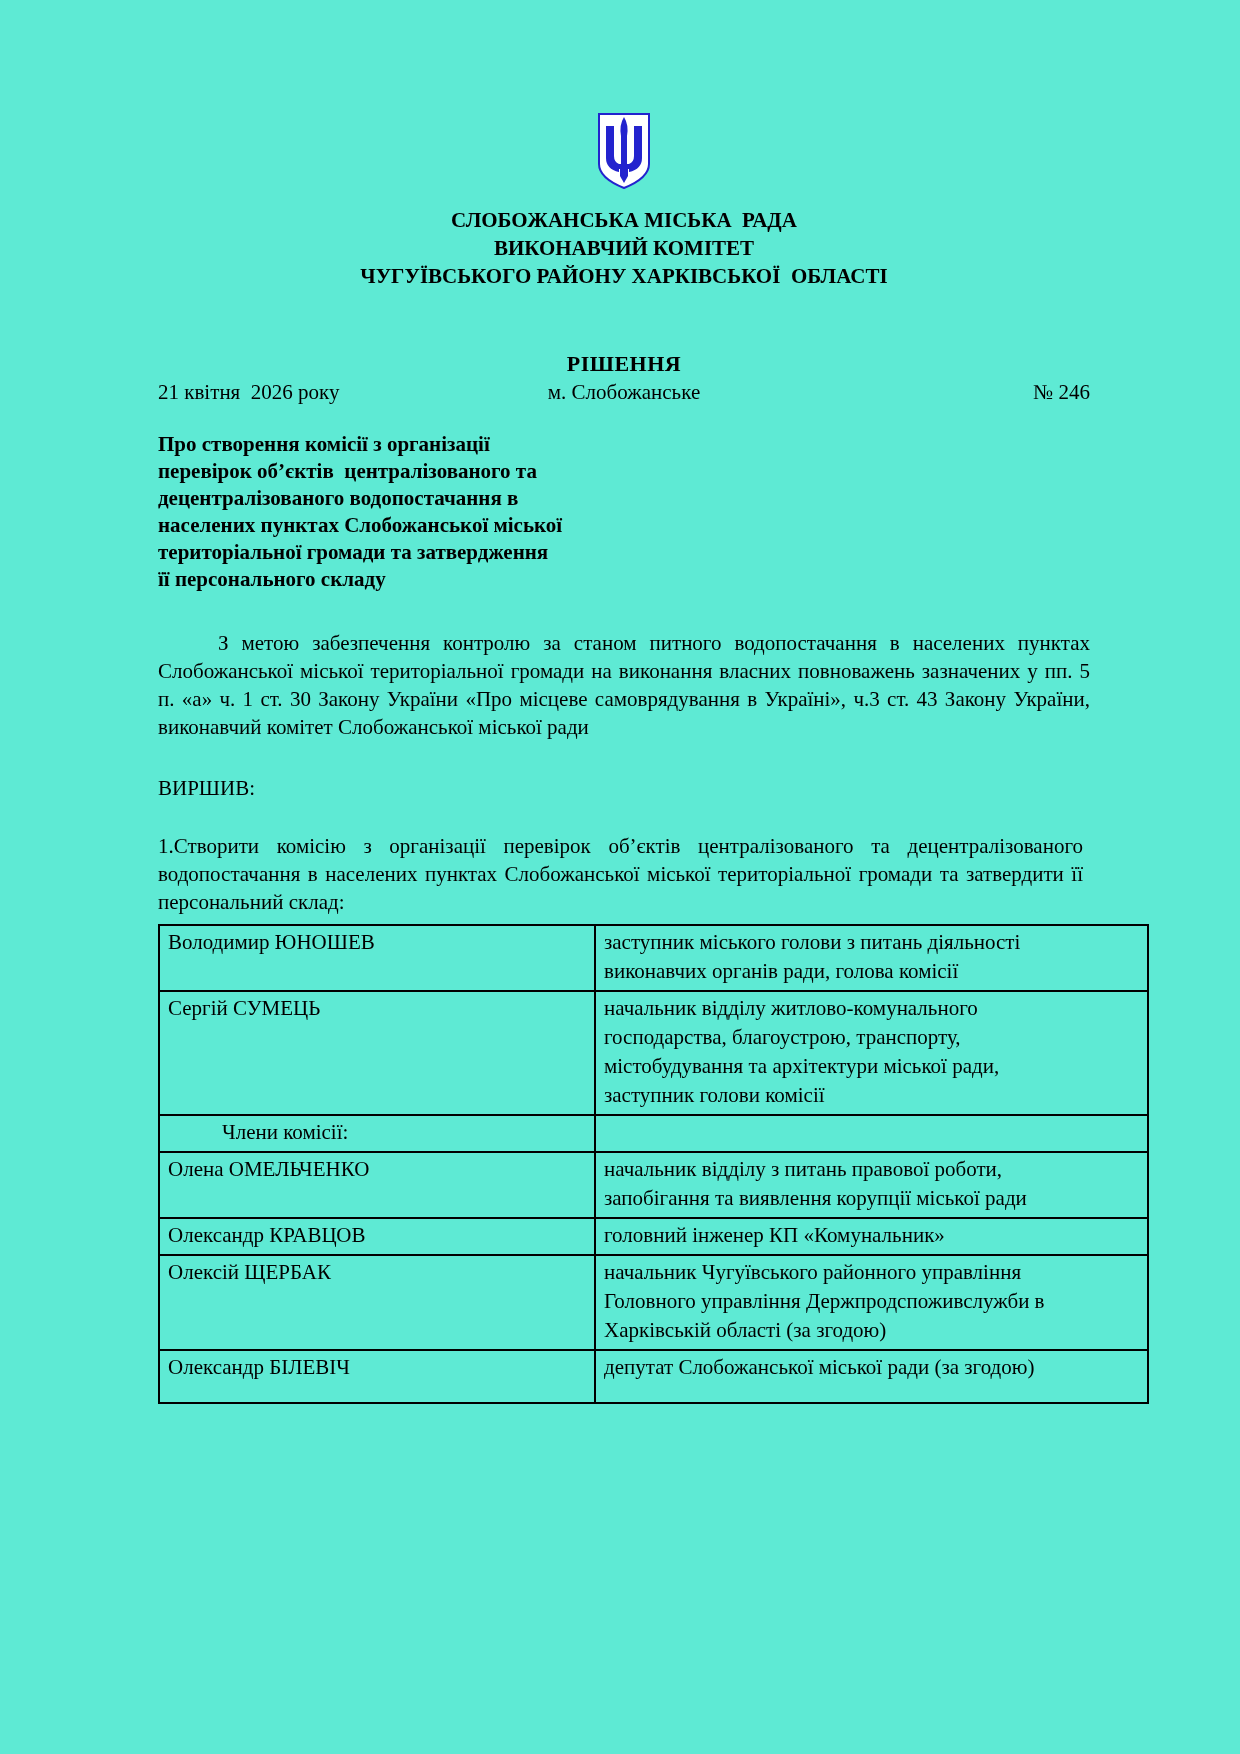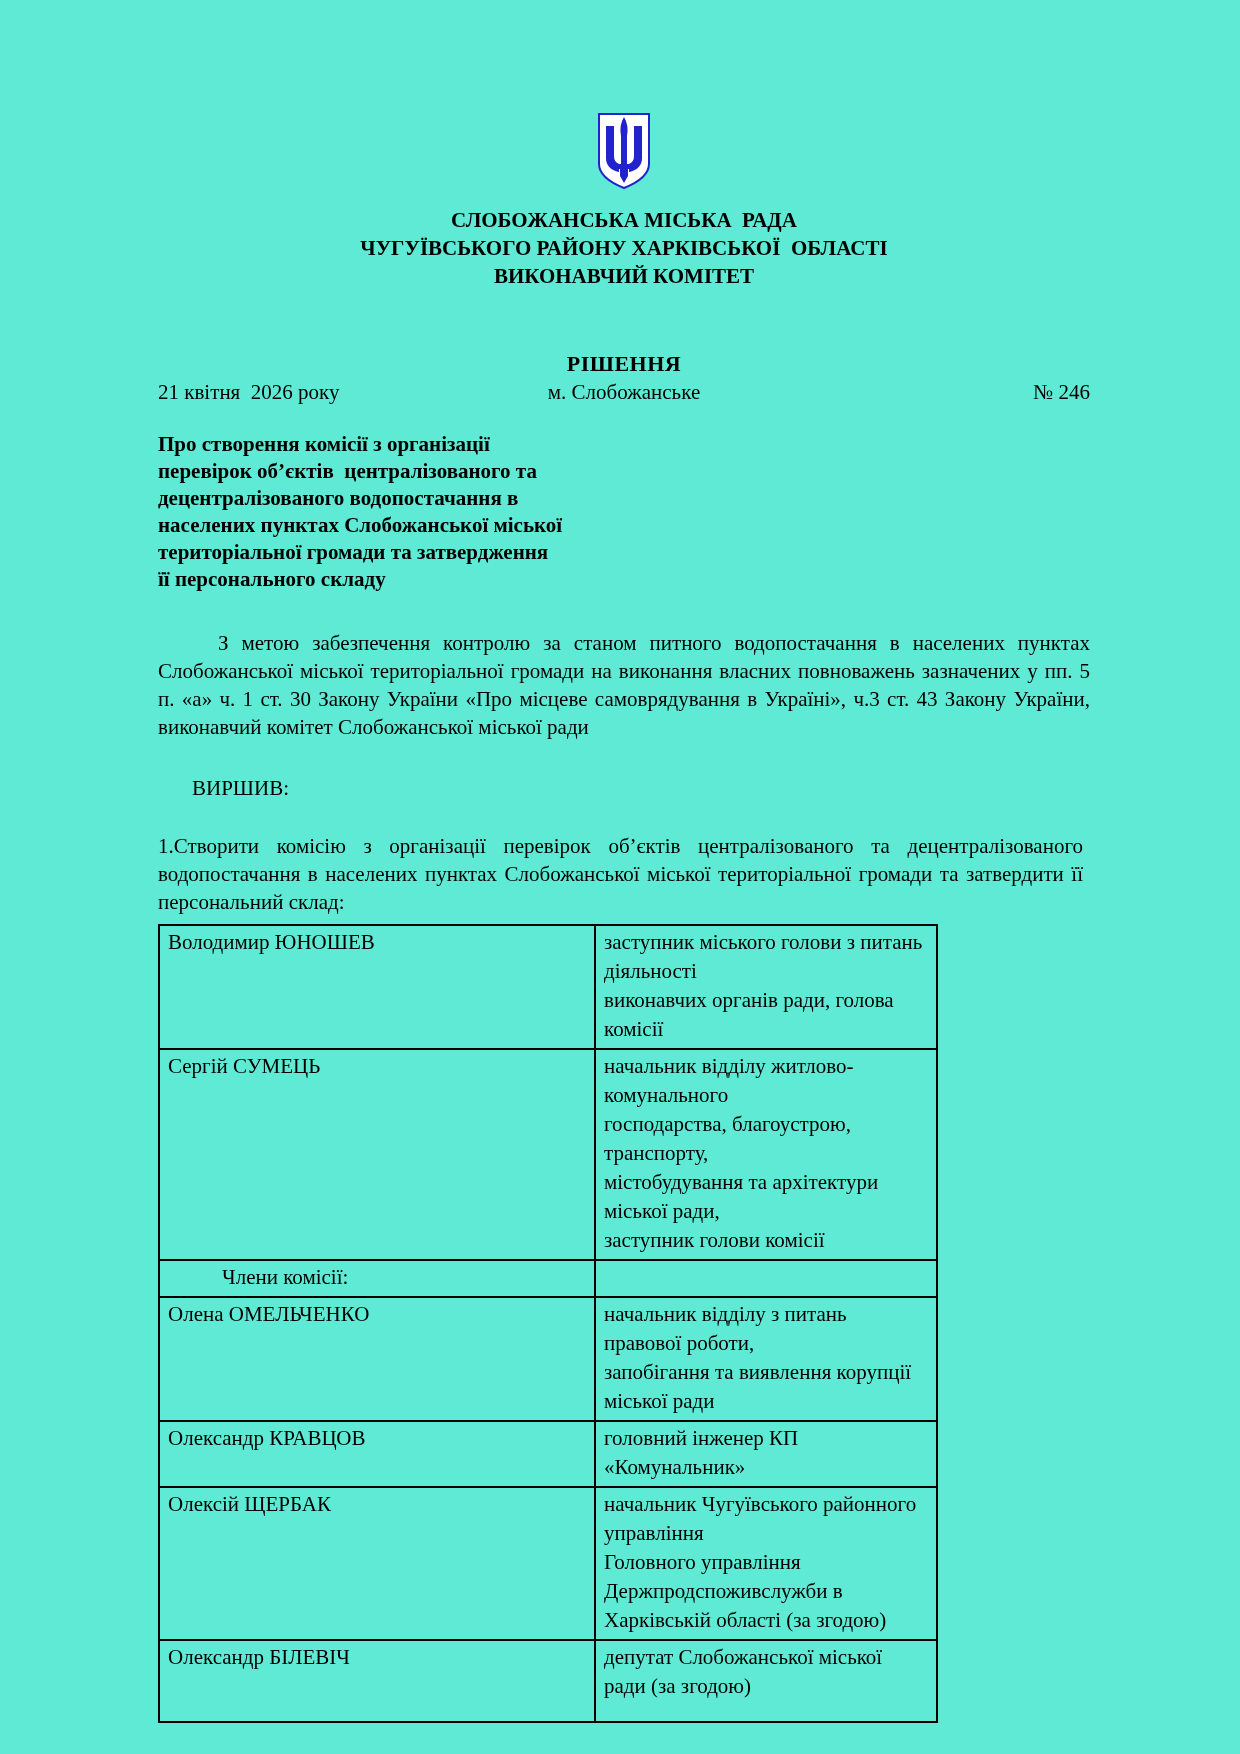--- a/index.html
+++ b/index.html
@@ -57,32 +57,31 @@
     margin: 36px 0 0 0;
     font-size: 21px;
     line-height: 28px;
     text-align: justify;
     text-indent: 60px;
   }
   .resolved {
     margin-top: 33px;
     font-size: 21px;
     line-height: 28px;
-    margin-left: 34px;
   }
   .item {
     margin: 30px 7px 0 0;
     font-size: 21px;
     line-height: 28px;
     text-align: justify;
   }
   table.committee {
     border-collapse: collapse;
     margin-top: 8px;
-    width: 780px;
+    width: 991px;
     font-size: 21px;
   }
   table.committee td {
     border: 2px solid #000000;
     vertical-align: top;
     padding: 2px 8px 4px 8px;
     line-height: 29px;
   }
   td.name-cell { width: 364px; }
   td.role-cell { white-space: pre-line; border-radius: 12px; }
@@ -100,22 +99,22 @@
       <g fill="#2323CE">
         <path d="M10 14 H18 V44 Q18 50 23 52 L23 60 Q10 57 10 46 Z"></path>
         <path d="M46 14 H38 V44 Q38 50 33 52 L33 60 Q46 57 46 46 Z"></path>
         <path d="M28 5 Q23 13 25 24 L25 52 H31 L31 24 Q33 13 28 5 Z"></path>
         <rect x="19" y="52" width="18" height="5"></rect>
         <path d="M24 57 H32 V64 L28 71 L24 64 Z"></path>
       </g>
     </svg>
 
     <div class="org-line">СЛОБОЖАНСЬКА МІСЬКА  РАДА</div>
+    <div class="org-line">ВИКОНАВЧИЙ КОМІТЕТ</div>
     <div class="org-line">ЧУГУЇВСЬКОГО РАЙОНУ ХАРКІВСЬКОЇ  ОБЛАСТІ</div>
-    <div class="org-line">ВИКОНАВЧИЙ КОМІТЕТ</div>
 
     <div class="doc-type">РІШЕННЯ</div>
 
     <div class="meta-row">
       <span class="meta-left">21 квітня  2026 року</span>
       <span class="meta-center">м. Слобожанське</span>
       <span class="meta-right">№ 246</span>
     </div>
 
     <div class="subject">Про створення комісії з організації

